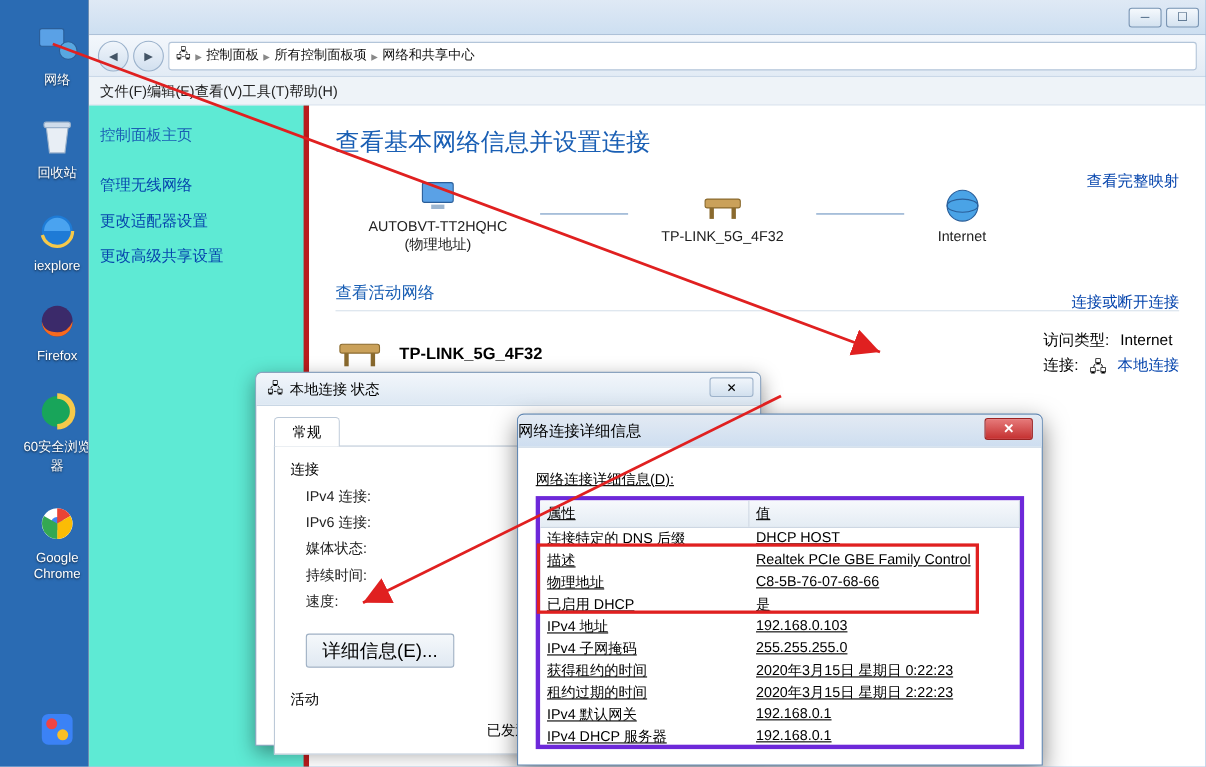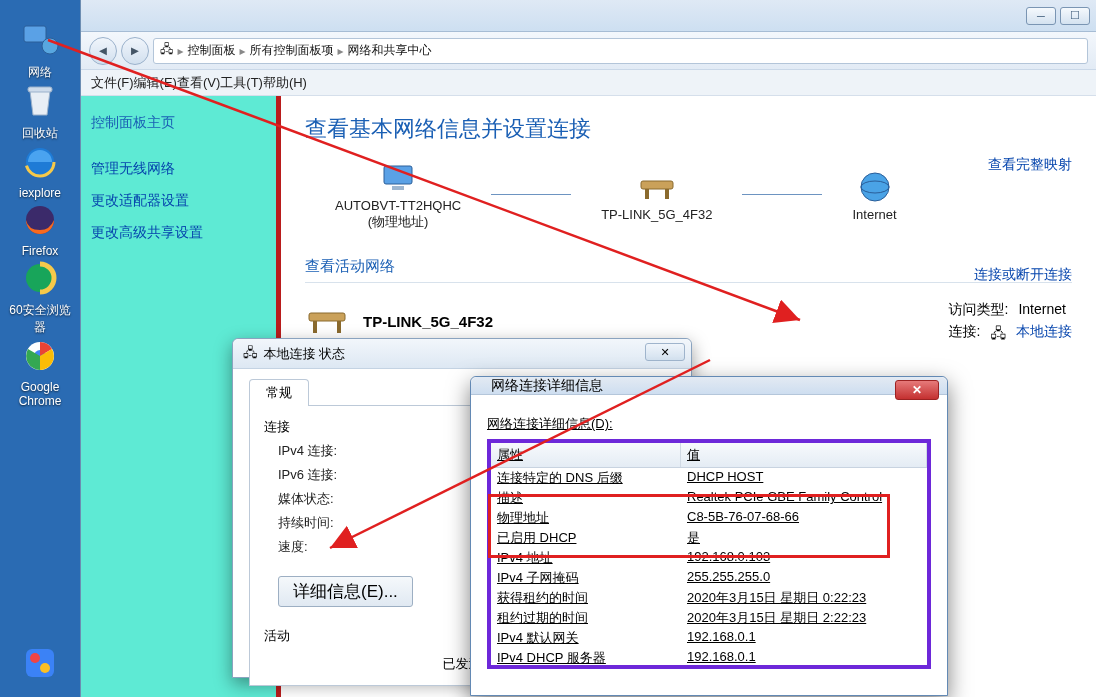--- a/index.html
+++ b/index.html
@@ -1,19 +1,19 @@
 <!DOCTYPE html>
 <html><head>
 <meta charset="utf-8">
 <style>
   * { box-sizing: border-box; margin: 0; padding: 0; font-family: "Microsoft YaHei", "Segoe UI", sans-serif; }
   body { width: 1096px; height: 697px; background: #2a6bb3; position: relative; overflow: hidden; }
 
   
-  .desktop { position: absolute; left: 0; top: 0; width: 80px; height: 100%; display: flex; flex-direction: column; align-items: center; padding-top: 20px; z-index: 1; }
+  .desktop { position: absolute; left: 12px; top: 0; width: 80px; height: 100%; display: flex; flex-direction: column; align-items: center; padding-top: 20px; gap: 24px; z-index: 1; }
   .dicon { display:flex; flex-direction:column; align-items:center; color:#fff; font-size:12px; text-shadow:0 1px 2px rgba(0,0,0,.7); cursor:pointer; text-align:center; width:64px;}
   .dicon svg, .dicon .ico { width:40px; height:40px; margin-bottom:4px; display:block;}
 
   
   .explorer { position: absolute; left: 80px; top: 0; right: 0; height: 100%; background: #f4f7fb; border-left:1px solid #6c8db2; z-index: 2; }
   .titlebar { height: 32px; background: linear-gradient(#dfe9f5,#cddff1); display:flex; align-items:center; justify-content:flex-end; padding:0 6px; border-bottom:1px solid #a6bcd4;}
   .winbtn { width:30px; height:18px; margin-left:4px; border:1px solid #7a95b3; border-radius:3px; background:linear-gradient(#f5f9fd,#d4e2f0); display:flex;align-items:center;justify-content:center;font-size:11px;color:#3b5978;cursor:pointer;}
   .navbar { height: 38px; background: linear-gradient(#f3f7fc,#e2ebf5); border-bottom:1px solid #cad8e8; display:flex; align-items:center; padding:0 8px;}
   .navbtn { width:28px; height:28px; border-radius:14px; border:1px solid #9ab1cb; background:linear-gradient(#f0f5fb,#d2e0ef); margin-right:4px; display:flex;align-items:center;justify-content:center; font-size:13px;color:#456; cursor:pointer;}
   .breadcrumb { flex:1; height:26px; border:1px solid #b3c5d9; background:#fff; border-radius:3px; display:flex; align-items:center; padding:0 6px; font-size:12px; color:#111;}
@@ -47,21 +47,21 @@
   .tabhdr { display:flex; }
   .tabhdr .tab { border:1px solid #bcc9d8; border-bottom:none; padding:4px 16px; border-radius:4px 4px 0 0; background:#fff;}
   .tabbox { border:1px solid #bcc9d8; padding:12px 14px; margin-top:-1px; background:#fff;}
   .fld { display:flex; justify-content:space-between; margin:6px 0; font-size:13px;}
   .fld .k { color:#222; padding-left:14px;}
   .btn { margin:14px 0 0 14px; padding:3px 14px; border:1px solid #9dafc3; background:linear-gradient(#f5f8fb,#e0e9f2); border-radius:3px; font-size:17px; cursor:pointer; display:inline-block;}
   .act-row { margin-top:20px;}
 
   
   .dlg2 { position:absolute; left:470px; top:376px; width:478px; height:320px; background:#fff; border:1px solid #6389b4; border-radius:6px 6px 0 0; box-shadow:0 8px 22px rgba(0,0,0,.5); z-index:6;}
-  .dlg2 .ttl { height:18px; background:linear-gradient(#e3eaf3,#cedef0); border-radius:6px 6px 0 0; display:flex; align-items:center; padding:0 20px; font-size:14px; border-bottom:1px solid #b4c6da;}
+  .dlg2 .ttl { height:30px; background:linear-gradient(#e3eaf3,#cedef0); border-radius:6px 6px 0 0; display:flex; align-items:center; padding:0 0; font-size:14px; border-bottom:1px solid #b4c6da;}
   .dlg2 .xbtn { position:absolute; right:8px; top:3px; width:44px; height:20px; background:linear-gradient(#e67a7a,#c43030); border:1px solid #9c2222; border-radius:3px; color:#fff; display:flex;align-items:center;justify-content:center; font-size:12px; font-weight:bold; cursor:pointer;}
   .dlg2 .inner { padding:20px 16px; font-size:13px;text-decoration:underline;}
   .listbox { border:4px solid #6d28d9; height:230px; overflow:auto; font-family: "SimSun", monospace; font-size:13px;}
   .listbox .hdr { display:flex; background:linear-gradient(#f7f9fc,#e4ecf4); border-bottom:1px solid #c8d3e0;}
   .listbox .hdr div { padding:3px 6px; border-right:1px solid #d0d9e4;}
   .listbox .row { display:flex; padding:1px 0;}
   .listbox .row .c1 { width:190px; padding-left:6px;}
   .listbox .row .c2 { flex:1; padding-left:6px;}
   .redbox { position:absolute; left:488px; top:494px; width:402px; height:64px; border:3px solid #e02020; z-index:10; pointer-events:none;}
 

